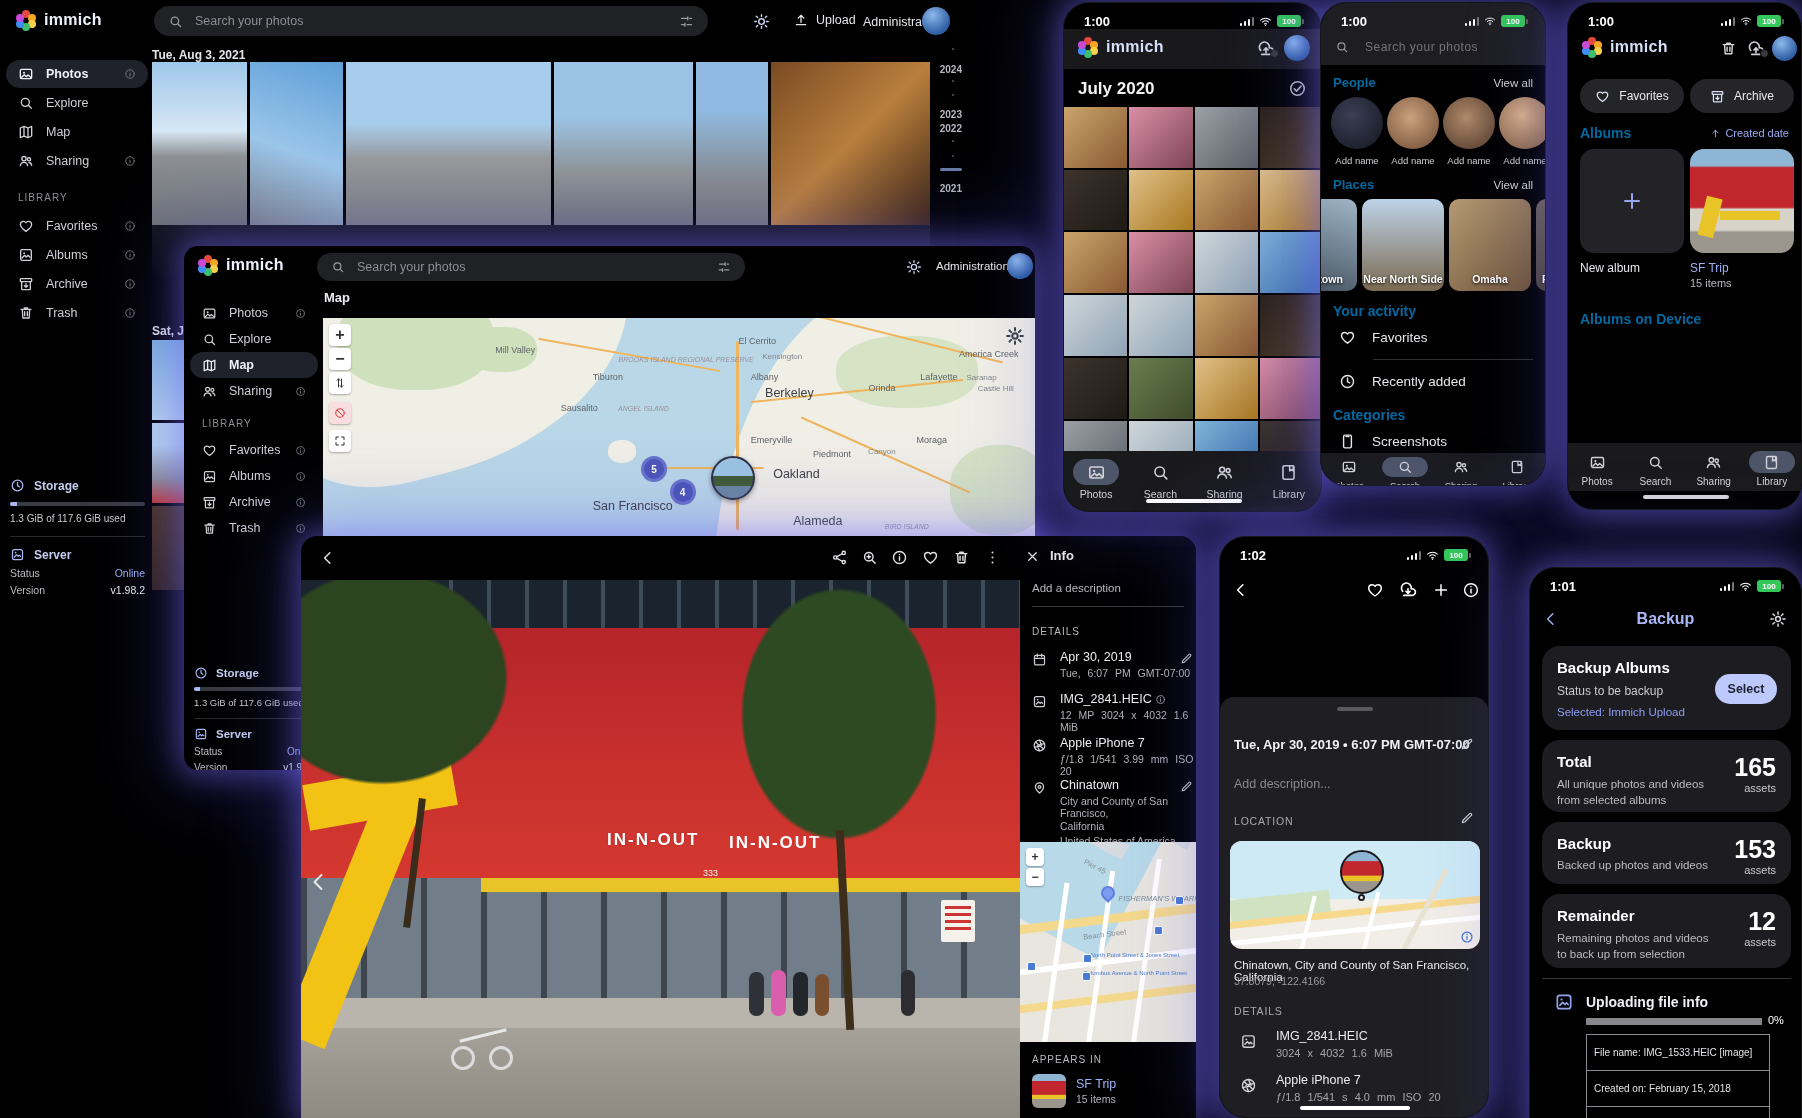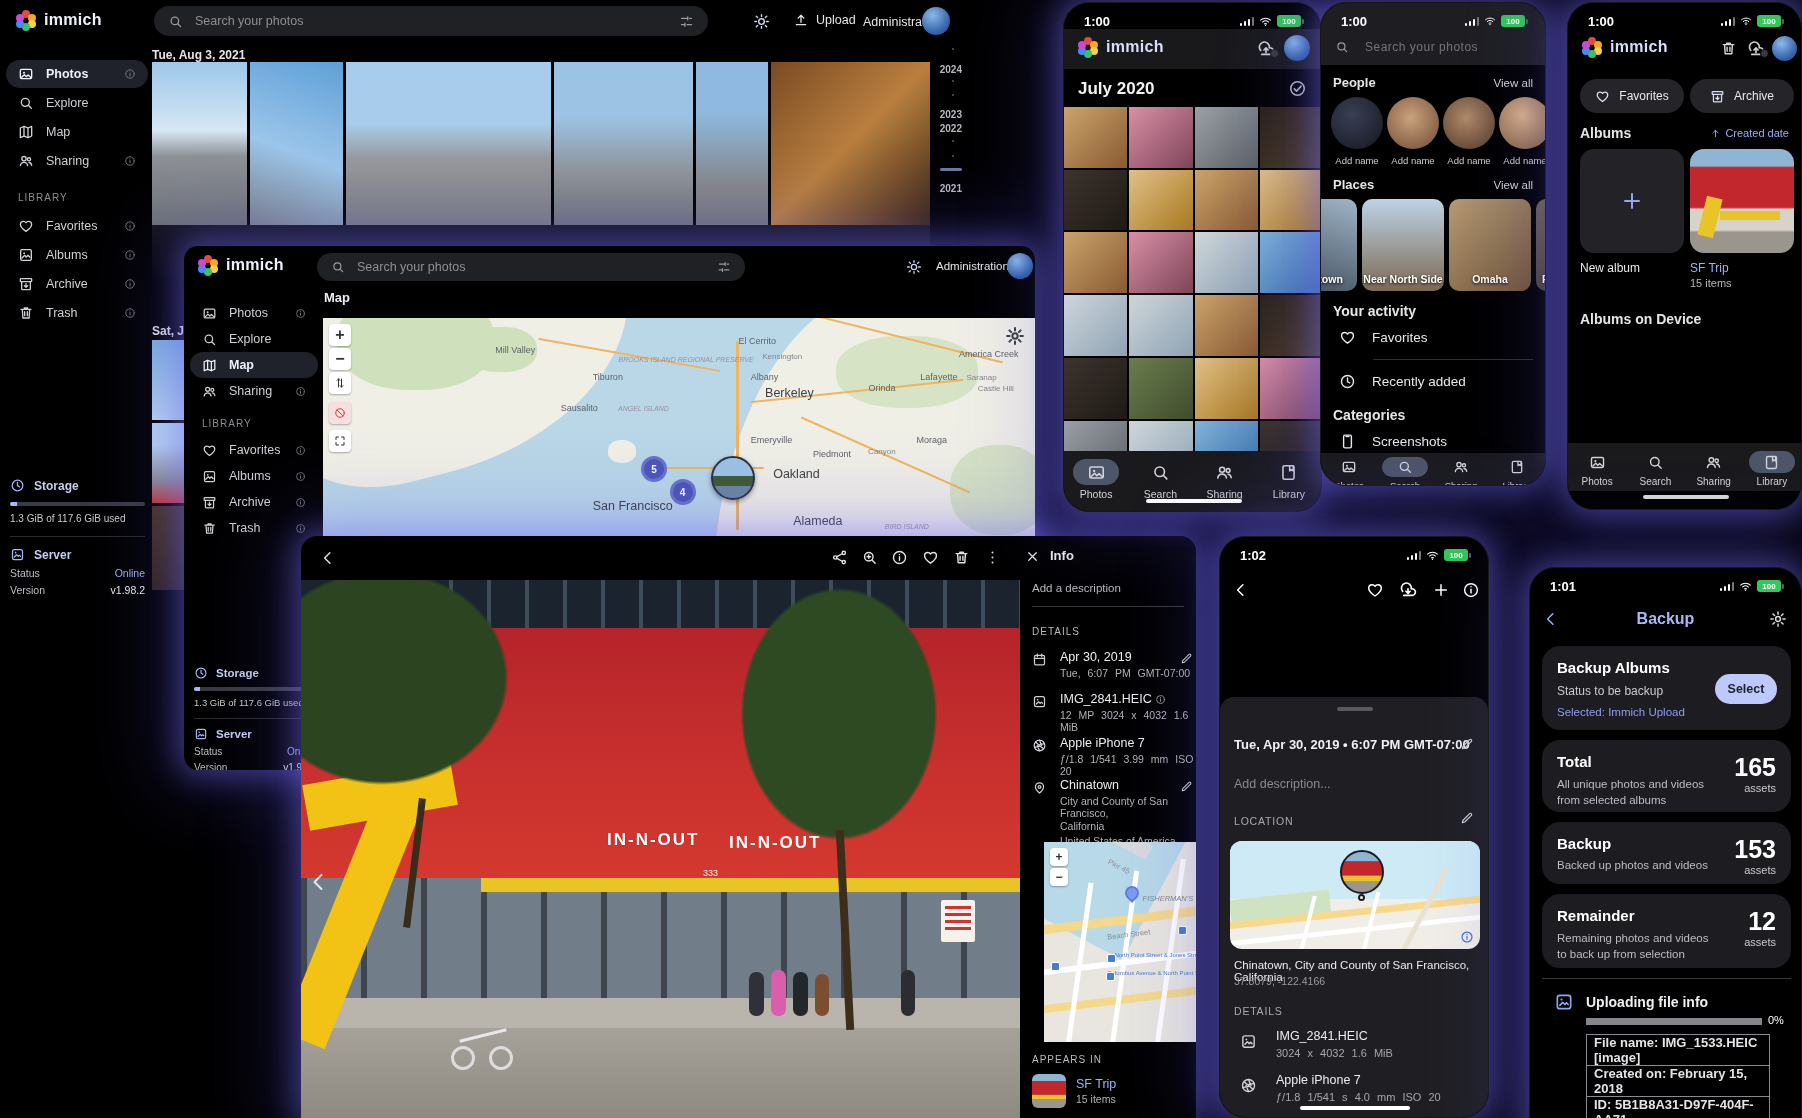--- a/index.html
+++ b/index.html
@@ -95,29 +95,29 @@
   .g6{background:linear-gradient(135deg,#cfd6da,#8fa3b5);} .g7{background:linear-gradient(135deg,#7fb3d9,#3a6ea8);}
   .g8{background:linear-gradient(135deg,#6b7d4f,#3f4d2b);}
   .face{border-radius:50%;width:52px;height:52px;}
   .f0{background:radial-gradient(circle at 40% 35%,#3a3f55,#15161f);} .f1{background:radial-gradient(circle at 45% 40%,#caa27d,#6e4a33);}
   .f2{background:radial-gradient(circle at 45% 40%,#b08a6a,#4f3828);} .f3{background:radial-gradient(circle at 45% 35%,#d9b08a,#7a5a3e);}
   .plthumb{position:absolute;width:82px;height:92px;border-radius:10px;overflow:hidden;}
   .pl0{background:linear-gradient(200deg,#9fb4c6,#3d4a57);} .pl1{background:linear-gradient(180deg,#bdd3e8,#7b6a52);}
   .pl2{background:linear-gradient(135deg,#b59a74,#6e5437);} .pl3{background:linear-gradient(135deg,#6e6257,#2e2a24);}
   .pllbl{position:absolute;left:0;right:0;bottom:6px;text-align:center;font-size:10.5px;font-weight:bold;color:#fff;text-shadow:0 1px 3px #000;white-space:nowrap;}
   .rowitem{display:flex;align-items:center;gap:16px;color:#e8e8ec;font-size:13.5px;}
-  .sechead{font-size:14px;font-weight:bold;color:#e5e5e5;}
+  .sechead{font-size:14px;font-weight:bold;color:#0369a1;}
   .viewall{font-size:11.5px;color:#d0d0d6;}
 
   
   .card{position:absolute;left:12px;width:249px;background:#1d1d21;border-radius:18px;padding:13px 15px;}
   .statval{font-size:25px;font-weight:bold;color:#fff;text-align:right;}
   .statunit{font-size:11px;color:#c9c9cf;text-align:right;}
   .pillbtn{background:#bdc9fb;color:#1c2030;font-weight:bold;border-radius:18px;display:flex;align-items:center;justify-content:center;}
-  .inforow{border:1px solid #8a8a90;border-top:none;padding:0 7px;font-size:13px;font-weight:bold;color:#e4e4e8;}
+  .inforow{border:1px solid #8a8a90;border-top:none;padding:12px 7px;font-size:10px;font-weight:normal;color:#e4e4e8;}
   .inforow:first-child{border-top:1px solid #8a8a90;}
 
   
   .iconbtn{color:#e2e2e6;}
   .dtitle{font-size:12.5px;color:#eceef2;}
   .dsub{font-size:10.5px;color:#b2b2ba;margin-top:3px;word-spacing:4px;}
   .panelhead{font-size:10px;letter-spacing:1px;color:#b9b9c0;}
   .minimap{background:#e8e6df;position:relative;overflow:hidden;}
   .mm-lbl{position:absolute;font-size:7.5px;color:#8a8f95;white-space:nowrap;}
   .mm-blue{position:absolute;font-size:6px;color:#4a7bd4;white-space:nowrap;}
@@ -675,21 +675,21 @@
       <div class="ab" style="left:150px;top:466px;width:24px;height:24px;border-radius:50%;border:3px solid #dcdcdc;"></div>
       <div class="ab" style="left:188px;top:466px;width:24px;height:24px;border-radius:50%;border:3px solid #dcdcdc;"></div>
       <div class="ab" style="left:158px;top:454px;width:48px;height:3px;background:#e8e8e8;transform:rotate(-14deg);"></div>
       <div class="ab" style="left:640px;top:320px;width:34px;height:42px;background:#f4f2ea;border-radius:2px;"></div>
       <div class="ab" style="left:644px;top:326px;width:26px;height:28px;background:repeating-linear-gradient(180deg,#c33 0 3px,transparent 3px 7px);"></div>
       <svg class="ic ab" width="24" height="24" style="left:6px;top:290px;color:#e8e8e8;">
           <use href="#i-chevL"></use>
         </svg>
     </div>
 
-    <div class="ab" style="left:719px;top:0;width:183px;height:582px;background:#000;padding-left:24px;">
+    <div class="ab" style="left:719px;top:0;width:183px;height:582px;background:#000;">
       <svg class="ic ab iconbtn" width="15" height="15" style="left:5px;top:13px;">
           <use href="#i-x"></use>
         </svg>
       <span class="ab" style="left:30px;top:12px;font-size:13px;font-weight:bold;">Info</span>
       <div class="ab" style="left:12px;top:46px;font-size:11.5px;color:#b9b9c0;">Add a description</div>
       <div class="ab" style="left:12px;top:70px;width:152px;border-top:1px solid #3a3a3e;"></div>
       <div class="ab panelhead" style="left:12px;top:90px;">DETAILS</div>
 
       <svg class="ic ab" width="15" height="15" style="left:12px;top:116px;color:#cfcfd6;">
           <use href="#i-cal"></use>

